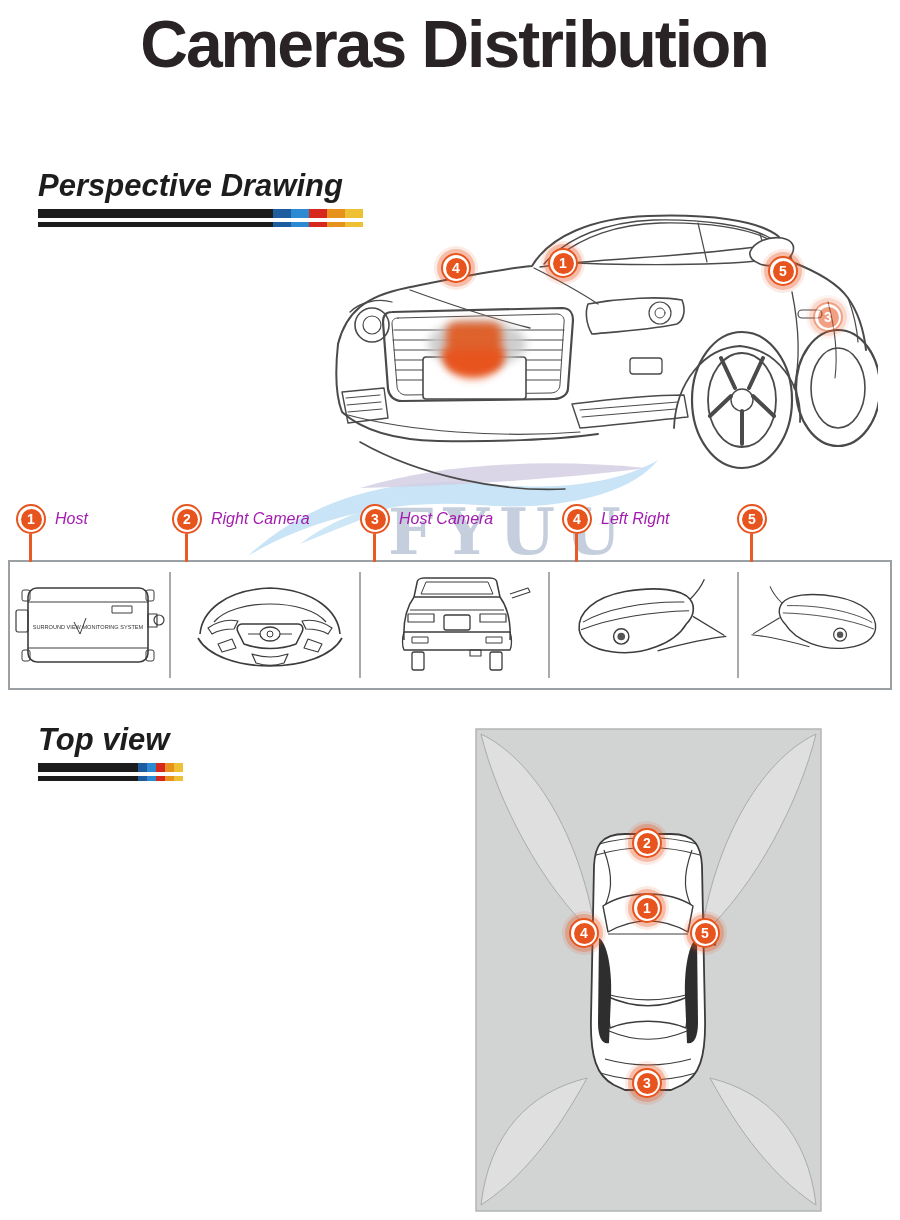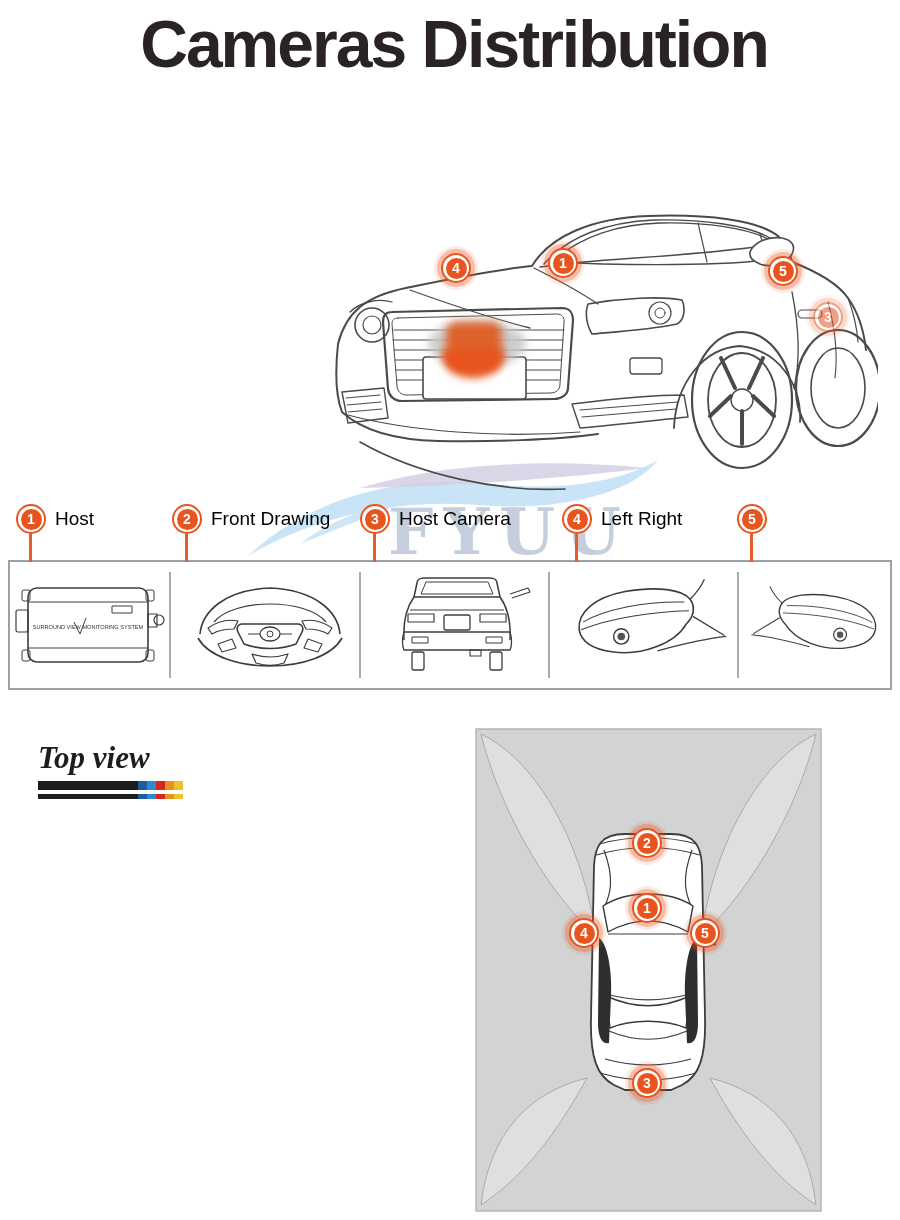--- a/index.html
+++ b/index.html
@@ -31,21 +31,21 @@
   .marker.faded{opacity:.55;filter:blur(.4px);}
   .legend-marker{position:relative;flex:0 0 auto;width:30px;height:30px;
     border:2px solid #e8541e;border-radius:50%;background:#fff;box-sizing:border-box;
     display:flex;align-items:center;justify-content:center;}
   .legend-marker .core{width:21px;height:21px;border-radius:50%;background:#e8541e;
     color:#fff;font-weight:700;font-size:14px;line-height:21px;text-align:center;}
 
   
   .legend{position:absolute;top:504px;left:0;width:900px;height:40px;z-index:4;}
   .legend-item{position:absolute;top:0;display:flex;align-items:center;gap:9px;}
-  .legend-item .lab{font-size:19px;color:#000000;}
+  .legend-item .lab{font-size:16px;color:#a21caf;font-style:italic;}
   .dropline{position:absolute;width:3px;background:#e85a26;z-index:3;}
 
   
   .parts-box{position:absolute;left:8px;top:560px;width:880px;height:126px;
     border:2px solid #9aa0a3;background:#fff;z-index:2;}
   .divider{position:absolute;top:10px;bottom:10px;width:2px;background:#a7abae;}
   .cell-art{position:absolute;}
 
   
   .persp-wrap{position:absolute;left:330px;top:192px;width:548px;height:312px;z-index:1;}
@@ -62,20 +62,25 @@
   svg{display:block;}
   text{font-family:"Liberation Sans",sans-serif;}
 </style>
 </head>
 <body>
 
 <div class="page">
 
   <h1 class="page-title">Cameras Distribution</h1>
 
+  <div class="sec-head" style="top:168px;">
+    <h2>Perspective Drawing</h2>
+    <div class="bar persp"></div>
+    <div class="bar persp thin"></div>
+  </div>
 
   <div class="watermark">
     <svg width="430" height="135" viewBox="0 0 430 135">
       <path d="M8,108 C70,50 160,26 252,36 C345,46 398,24 418,12 C392,46 318,64 238,57 C150,50 68,72 8,108 Z" fill="#c9e4f6"></path>
       <path d="M120,40 C200,16 300,10 406,20 C330,30 215,38 120,40 Z" fill="#d3cfe4" opacity="0.85"></path>
       <path d="M60,96 C90,72 130,58 170,52 C140,64 100,80 60,96 Z" fill="#c9e4f6" opacity="0.9"></path>
     </svg>
     <div class="wm-text">FYUU</div>
   </div>
 
@@ -156,21 +161,21 @@
     <div class="legend-item" style="left:16px;">
       <span class="legend-marker">
           <span class="core">1</span>
         </span>
       <span class="lab">Host</span>
     </div>
     <div class="legend-item" style="left:172px;">
       <span class="legend-marker">
           <span class="core">2</span>
         </span>
-      <span class="lab">Front Drawing</span>
+      <span class="lab">Right Camera</span>
     </div>
     <div class="legend-item" style="left:360px;">
       <span class="legend-marker">
           <span class="core">3</span>
         </span>
       <span class="lab">Host Camera</span>
     </div>
     <div class="legend-item" style="left:562px;">
       <span class="legend-marker">
           <span class="core">4</span>
@@ -261,21 +266,21 @@
         <path d="M20,60 C52,47 97,41 133,40" stroke-width="1.1"></path>
         <circle cx="62" cy="67" r="8" stroke-width="1.5"></circle>
         <circle cx="62" cy="67" r="4" fill="#555" stroke="none"></circle>
         <path d="M134,28 C142,20 146,14 149,7" stroke-width="1.3"></path>
         <path d="M137,46 C150,54 160,60 170,66" stroke-width="1.3"></path>
         <path d="M100,82 C130,74 152,69 172,67" stroke-width="1.3"></path>
       </g>
     </svg>
   </div>
 
-  <div class="sec-head" style="top:740px;font-family:Liberation Serif, serif;">
+  <div class="sec-head" style="top:722px;">
     <h2>Top view</h2>
     <div class="bar topv"></div>
     <div class="bar topv thin"></div>
   </div>
 
   <div class="topview">
     <svg width="347" height="484" viewBox="0 0 347 484">
       <rect x="1" y="1" width="345" height="482" fill="#d2d3d3" stroke="#b2b5b6" stroke-width="1.5"></rect>
 
       <g fill="#dfdfe0" stroke="#a9abac" stroke-width="1">

